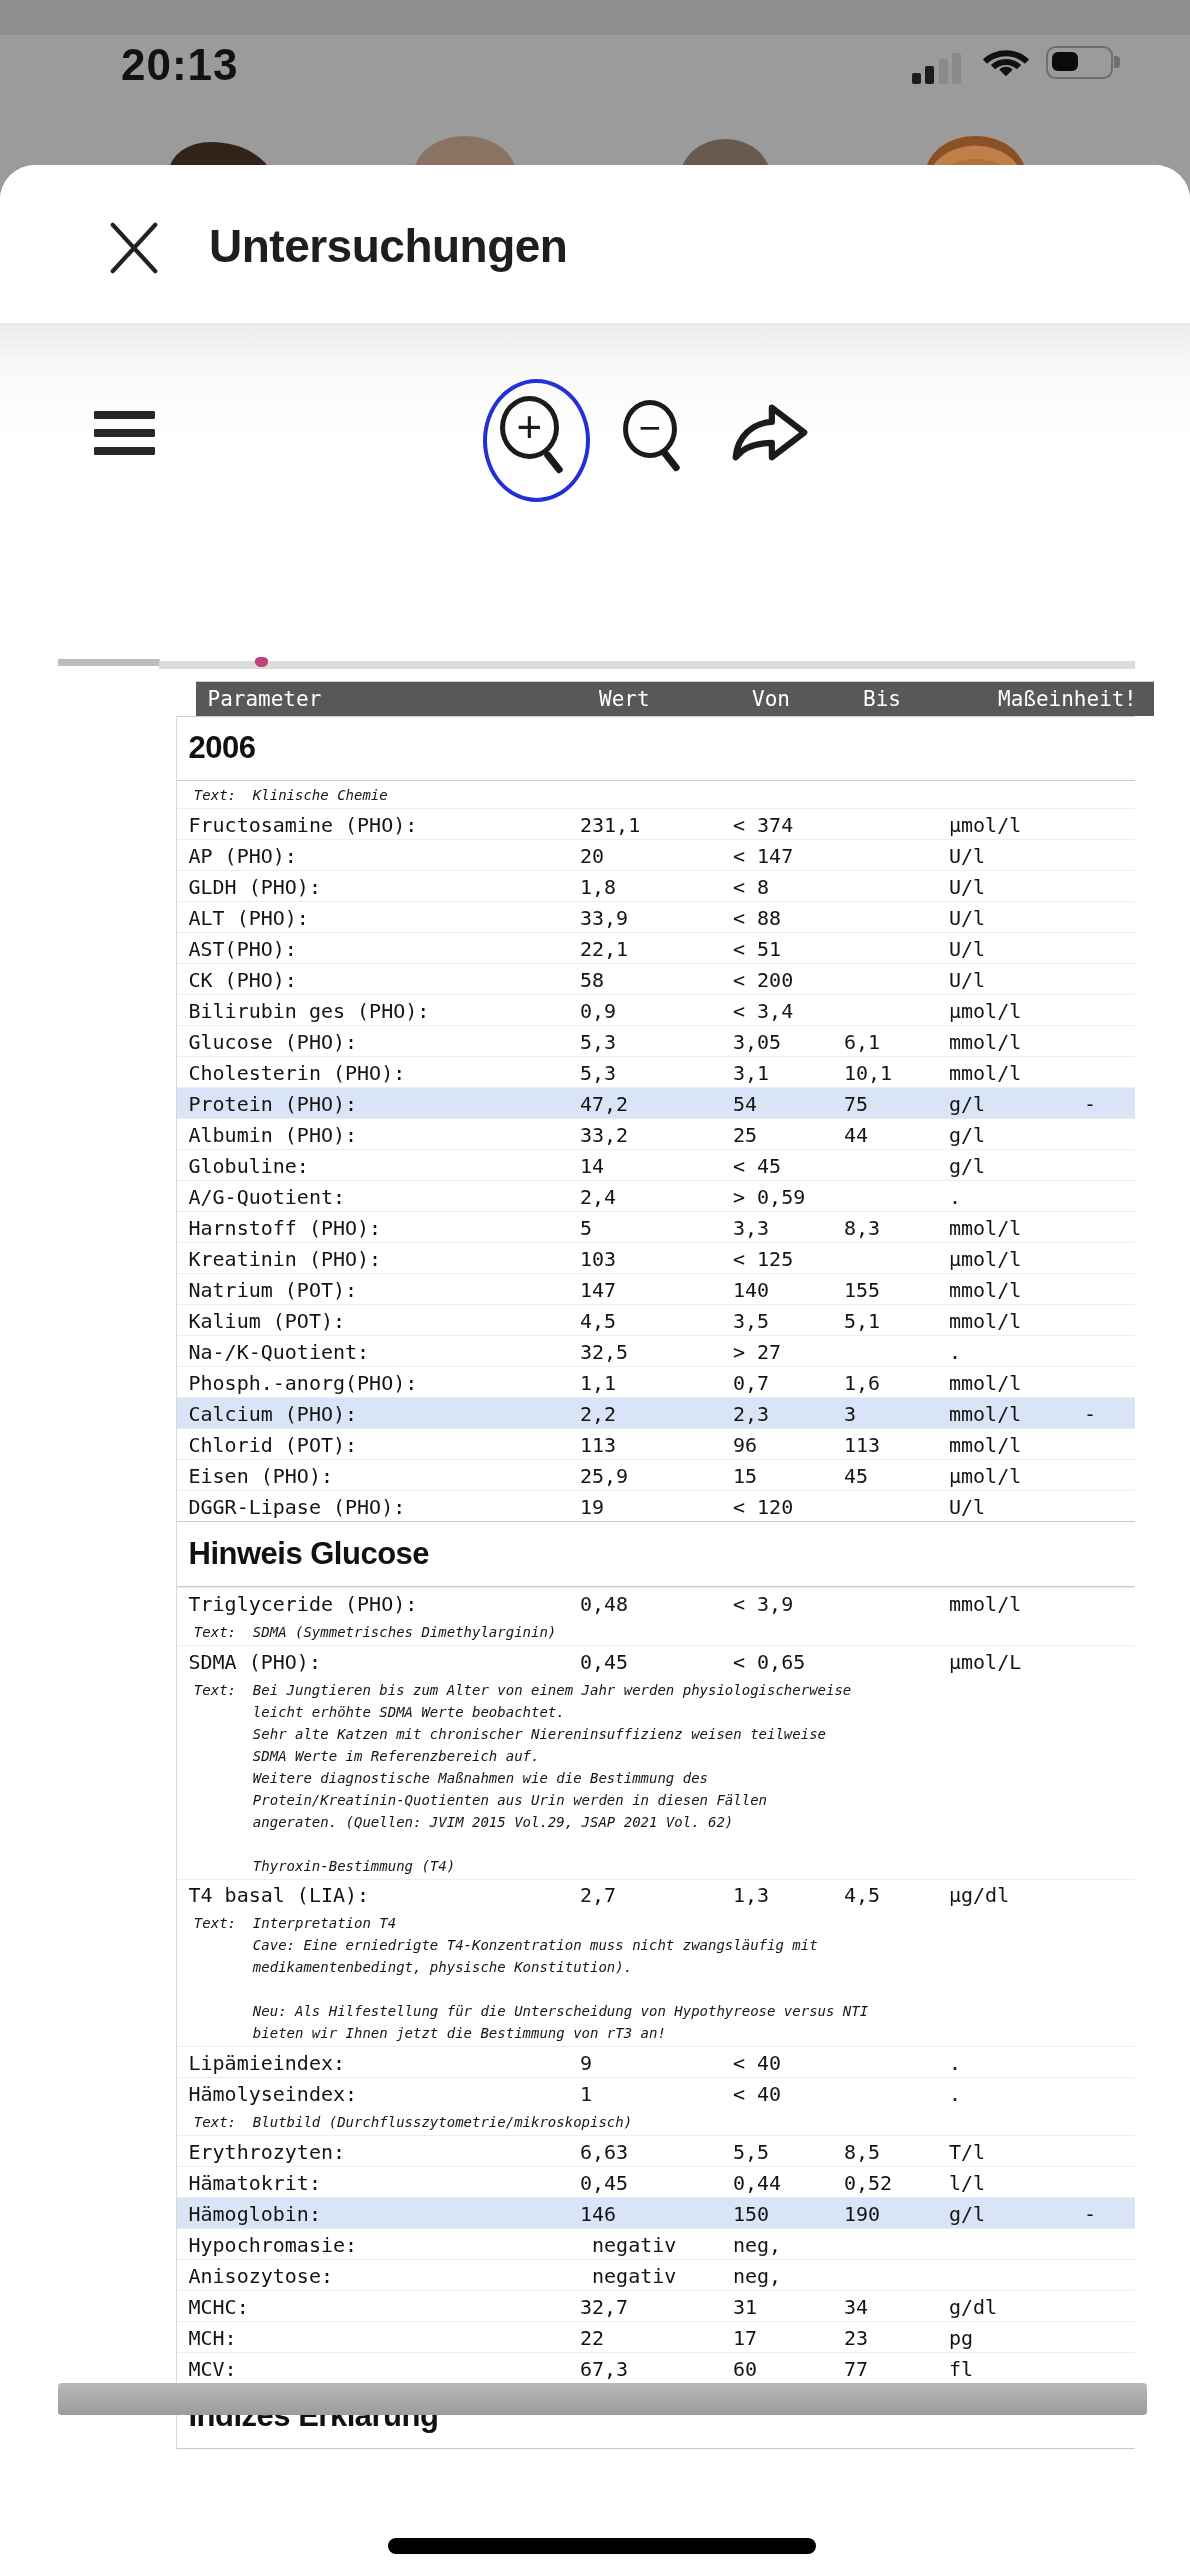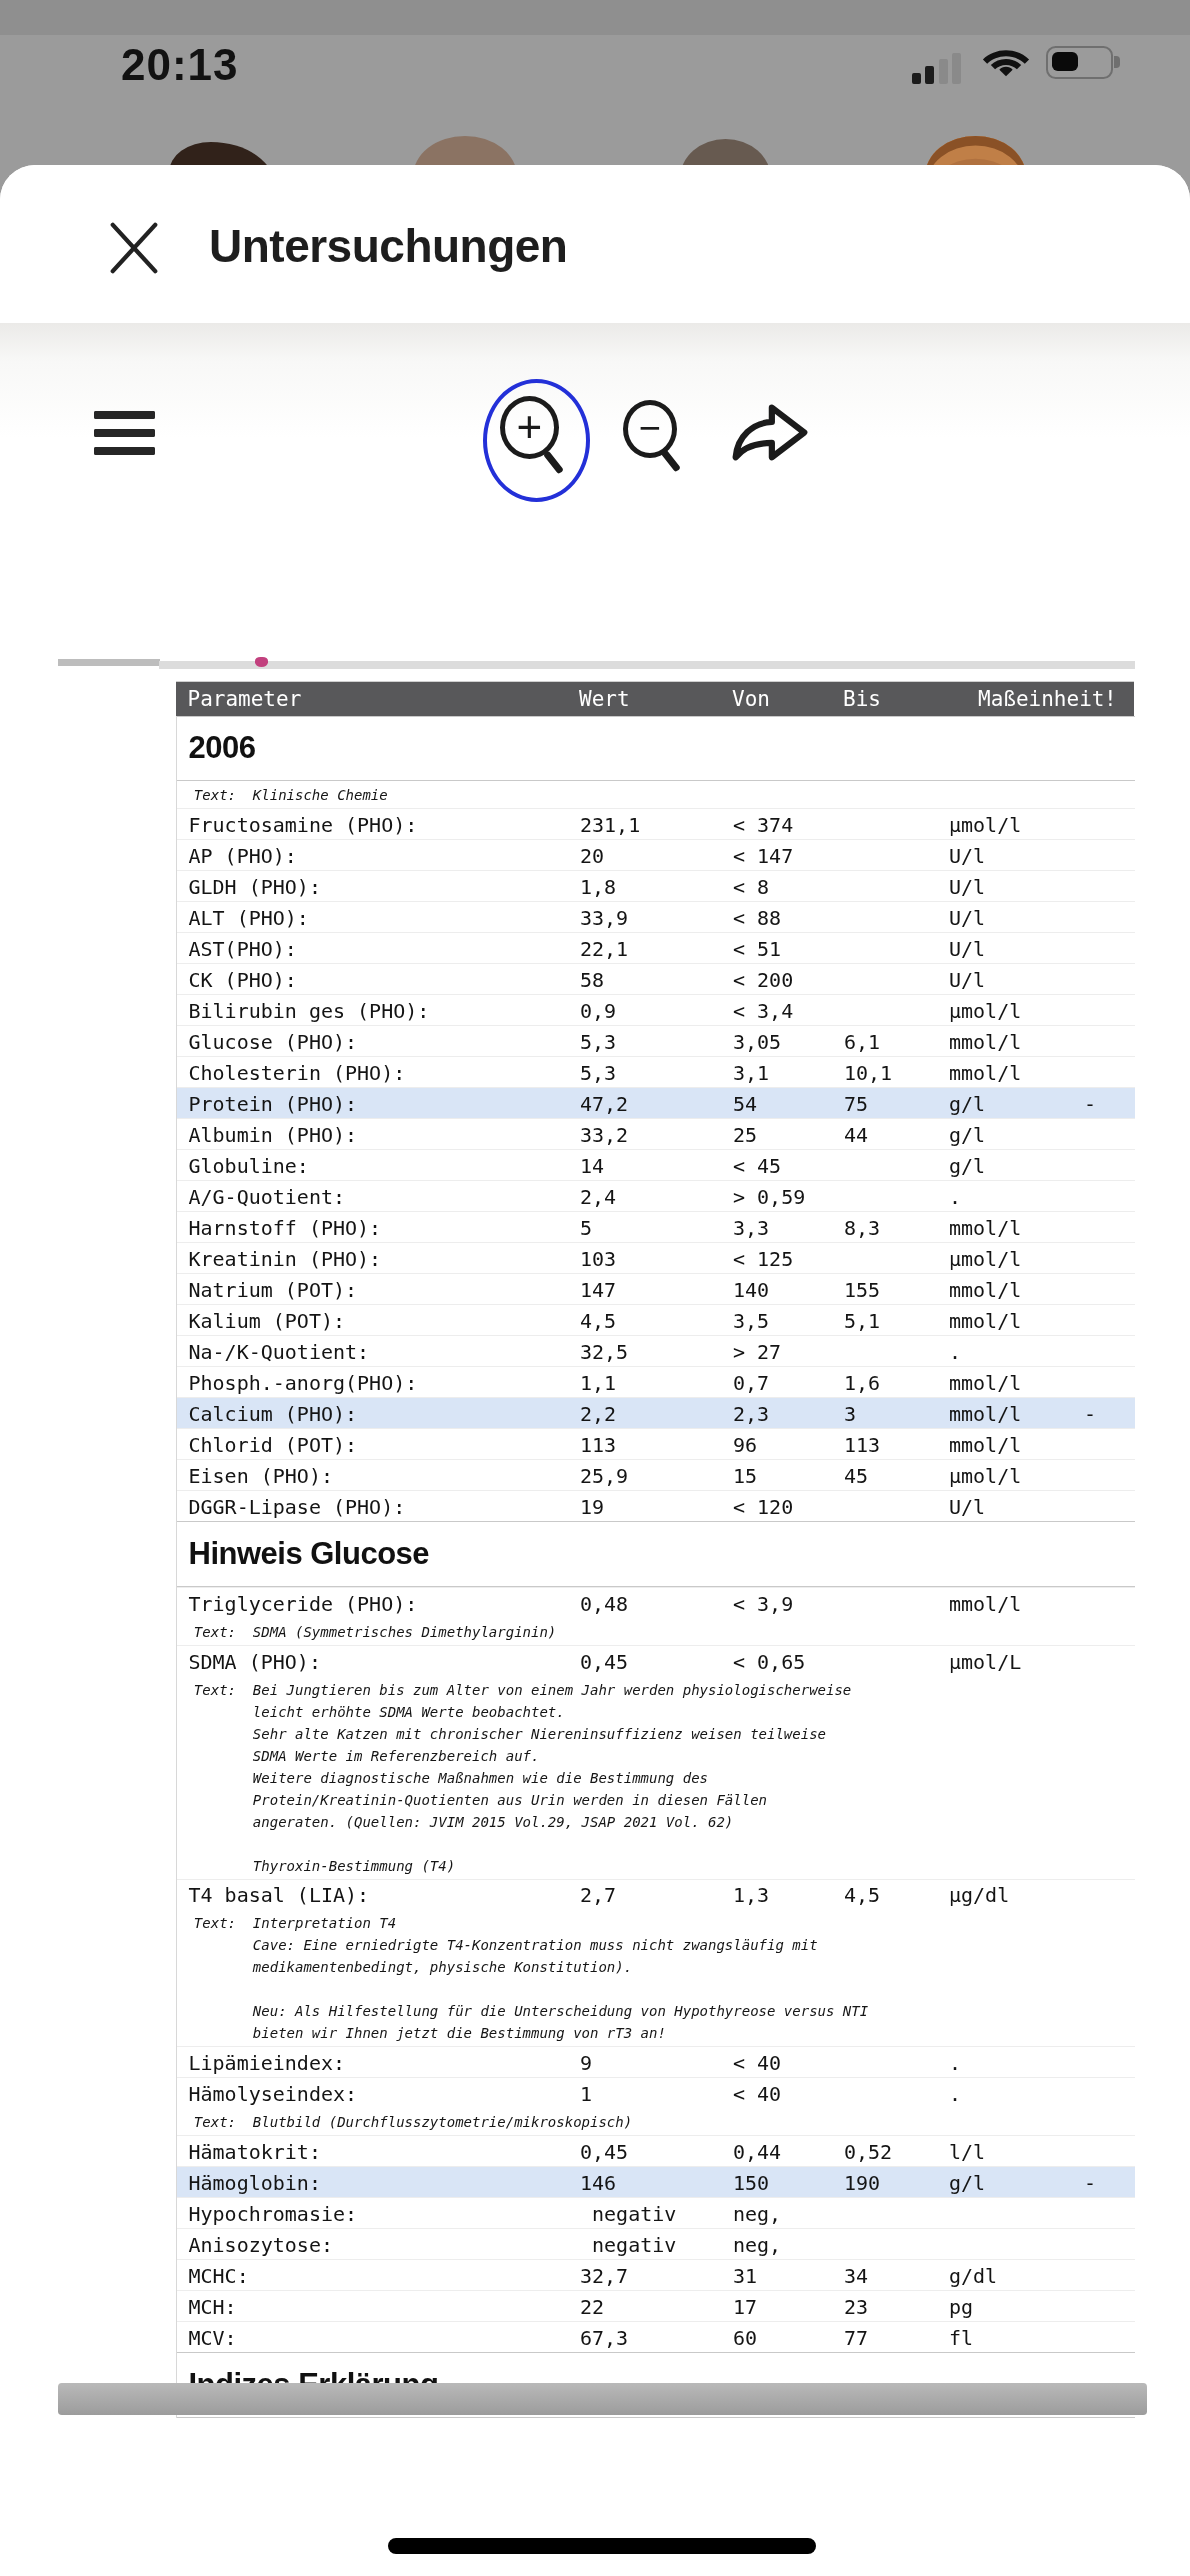--- a/index.html
+++ b/index.html
@@ -50,21 +50,21 @@
   .share-btn { position:absolute; left:728px; top:75px; width:82px; height:67px; cursor:pointer; }
 
   
   .prevpage-left { position:absolute; left:58px; top:336px; width:102px; height:6.7px; background:#bdbdbd; }
   .prevpage-main { position:absolute; left:159px; top:338px; width:976px; height:7.7px; background:#dcdcdc; }
   .prevpage-mark { position:absolute; left:255px; top:334px; width:13.4px; height:9.6px; background:#c2407e; border-radius:40% 40% 50% 50%; }
 
   
   .doc-page { position:absolute; left:0px; top:350px; width:1190px; }
   .lab-table { position:absolute; left:176px; top:7.7px; width:958px; font-family:"DejaVu Sans Mono","Liberation Mono",monospace; color:#141414; }
-  .thead { position:relative; width:958px; height:35px; background:#58585a; border-top:1px solid #cfcfcf; }
+  .thead { position:relative; width:958px; height:35px; background:#58585a; border-top:1px solid #cfcfcf;margin-left:20px; }
   .thead span { position:absolute; top:5.8px; color:#fff; font-size:21px; }
   .hc0{left:11.5px;} .hc1{left:403px;} .hc2{left:556px;} .hc3{left:667px;} .hc4{left:772px;padding-left:30px;} .hc5{left:928px;}
   .tbody { position:relative; width:958px; border-left:1px solid #d8d8d8; }
   .prow { position:relative; width:958px; height:31px; border-top:1px solid #ededed; }
   .prow:first-child { border-top:none; }
   .prow span { position:absolute; top:3.8px; font-size:20px; white-space:pre; }
   .cv0{left:11.5px;} .cv1{left:403px;} .cv2{left:556px;} .cv3{left:667px;} .cv4{left:772px;} .cv5{left:907px;}
   .prow.hl { background:#d9e5f6; }
   .srow { position:relative; width:958px; border-top:1px solid #c9c9c9; border-bottom:1px solid #c9c9c9; padding:13.4px 0 14.4px 11.5px; }
   .srow .stitle { font-family:"Liberation Sans",sans-serif; font-weight:700; font-size:31px; color:#111; letter-spacing:-0.5px; }
@@ -364,20 +364,27 @@
               <div class="prow">
                 <span class="cv0">Hämolyseindex:</span>
                 <span class="cv1">1</span>
                 <span class="cv2">&lt; 40</span>
                 <span class="cv4">.</span>
               </div>
               <div class="trow">
                 <span class="tline">  Text:  Blutbild (Durchflusszytometrie/mikroskopisch)</span>
               </div>
               <div class="prow">
+                <span class="cv0">Erythrozyten:</span>
+                <span class="cv1">6,63</span>
+                <span class="cv2">5,5</span>
+                <span class="cv3">8,5</span>
+                <span class="cv4">T/l</span>
+              </div>
+              <div class="prow">
                 <span class="cv0">Hämatokrit:</span>
                 <span class="cv1">0,45</span>
                 <span class="cv2">0,44</span>
                 <span class="cv3">0,52</span>
                 <span class="cv4">l/l</span>
               </div>
               <div class="prow hl">
                 <span class="cv0">Hämoglobin:</span>
                 <span class="cv1">146</span>
                 <span class="cv2">150</span>

